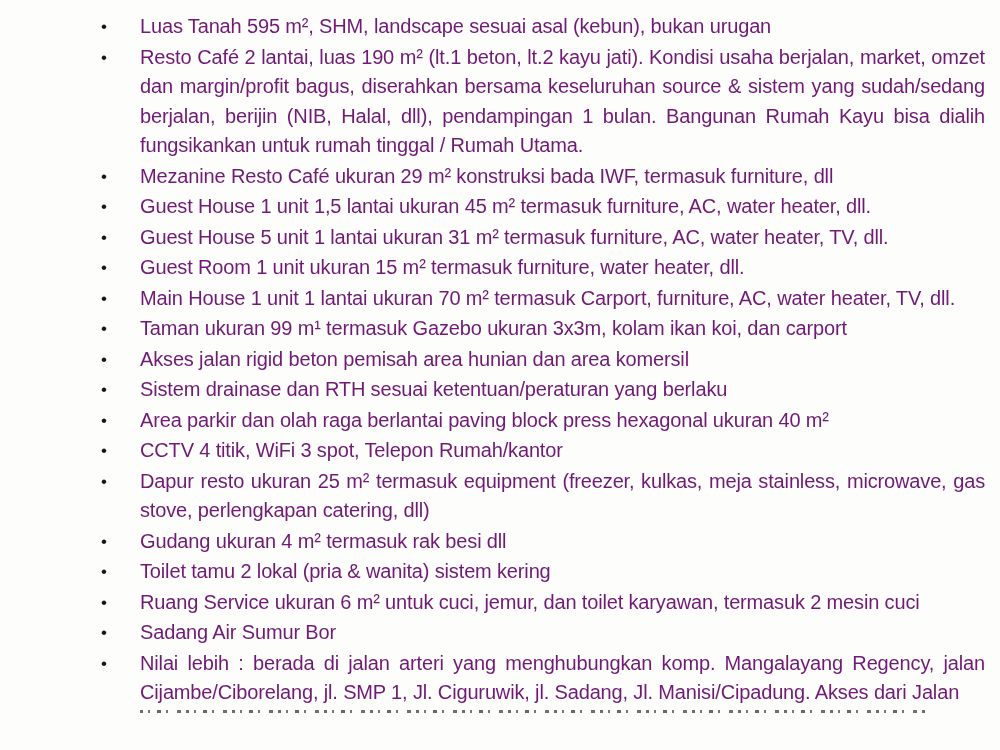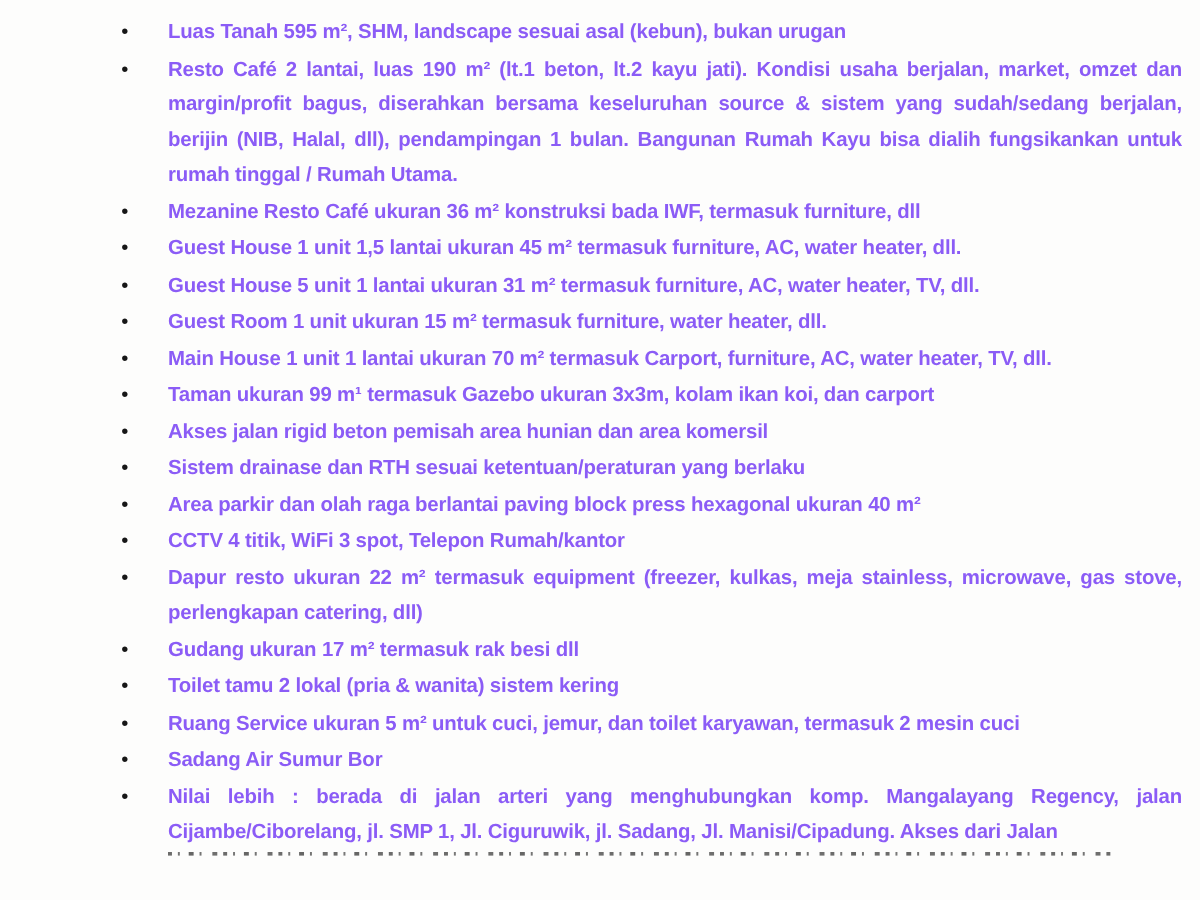--- a/index.html
+++ b/index.html
@@ -31,26 +31,25 @@
     width: 44px;
     padding-left: 5px;
     box-sizing: border-box;
     font-size: 17px;
     line-height: 29.5px;
     color: #161616;
   }
   .text {
     flex: 1 1 auto;
     width: 845px;
-    font-size: 17px;
+    font-size: 20px;
     line-height: 29.5px;
     letter-spacing: -0.15px;
     text-align: justify;
-    color: #8b5cf6;
-    font-weight: bold;
+    color: #701a75;
   }
   
   .clipped-line {
     margin: 2px 0 0 44px;
     width: 790px;
     height: 6px;
     opacity: 0.75;
     background:
       repeating-linear-gradient(90deg,
         #3a3a3a 0 3px, transparent 3px 8px,
@@ -74,21 +73,21 @@
       <span class="text">Luas Tanah 595 m², SHM, landscape sesuai asal (kebun), bukan urugan</span>
     </div>
 
     <div class="item">
       <span class="bullet">•</span>
       <span class="text">Resto Café 2 lantai, luas 190 m² (lt.1 beton, lt.2 kayu jati). Kondisi usaha berjalan, market, omzet dan margin/profit bagus, diserahkan bersama keseluruhan source &amp; sistem yang sudah/sedang berjalan, berijin (NIB, Halal, dll), pendampingan 1 bulan. Bangunan Rumah Kayu bisa dialih fungsikankan untuk rumah tinggal / Rumah Utama.</span>
     </div>
 
     <div class="item">
       <span class="bullet">•</span>
-      <span class="text">Mezanine Resto Café ukuran 36 m² konstruksi bada IWF, termasuk furniture, dll</span>
+      <span class="text">Mezanine Resto Café ukuran 29 m² konstruksi bada IWF, termasuk furniture, dll</span>
     </div>
 
     <div class="item">
       <span class="bullet">•</span>
       <span class="text">Guest House 1 unit 1,5 lantai ukuran 45 m² termasuk furniture, AC, water heater, dll.</span>
     </div>
 
     <div class="item">
       <span class="bullet">•</span>
       <span class="text">Guest House 5 unit 1 lantai ukuran 31 m² termasuk furniture, AC, water heater, TV, dll.</span>
@@ -124,36 +123,36 @@
       <span class="text">Area parkir dan olah raga berlantai paving block press hexagonal ukuran 40 m²</span>
     </div>
 
     <div class="item">
       <span class="bullet">•</span>
       <span class="text">CCTV 4 titik, WiFi 3 spot, Telepon Rumah/kantor</span>
     </div>
 
     <div class="item">
       <span class="bullet">•</span>
-      <span class="text">Dapur resto ukuran 22 m² termasuk equipment (freezer, kulkas, meja stainless, microwave, gas stove, perlengkapan catering, dll)</span>
+      <span class="text">Dapur resto ukuran 25 m² termasuk equipment (freezer, kulkas, meja stainless, microwave, gas stove, perlengkapan catering, dll)</span>
     </div>
 
     <div class="item">
       <span class="bullet">•</span>
-      <span class="text">Gudang ukuran 17 m² termasuk rak besi dll</span>
+      <span class="text">Gudang ukuran 4 m² termasuk rak besi dll</span>
     </div>
 
     <div class="item">
       <span class="bullet">•</span>
       <span class="text">Toilet tamu 2 lokal (pria &amp; wanita) sistem kering</span>
     </div>
 
     <div class="item">
       <span class="bullet">•</span>
-      <span class="text">Ruang Service ukuran 5 m² untuk cuci, jemur, dan toilet karyawan, termasuk 2 mesin cuci</span>
+      <span class="text">Ruang Service ukuran 6 m² untuk cuci, jemur, dan toilet karyawan, termasuk 2 mesin cuci</span>
     </div>
 
     <div class="item">
       <span class="bullet">•</span>
       <span class="text">Sadang Air Sumur Bor</span>
     </div>
 
     <div class="item">
       <span class="bullet">•</span>
       <span class="text">Nilai lebih : berada di jalan arteri yang menghubungkan komp. Mangalayang Regency, jalan Cijambe/Ciborelang, jl. SMP 1, Jl. Ciguruwik, jl. Sadang, Jl. Manisi/Cipadung. Akses dari Jalan</span>

